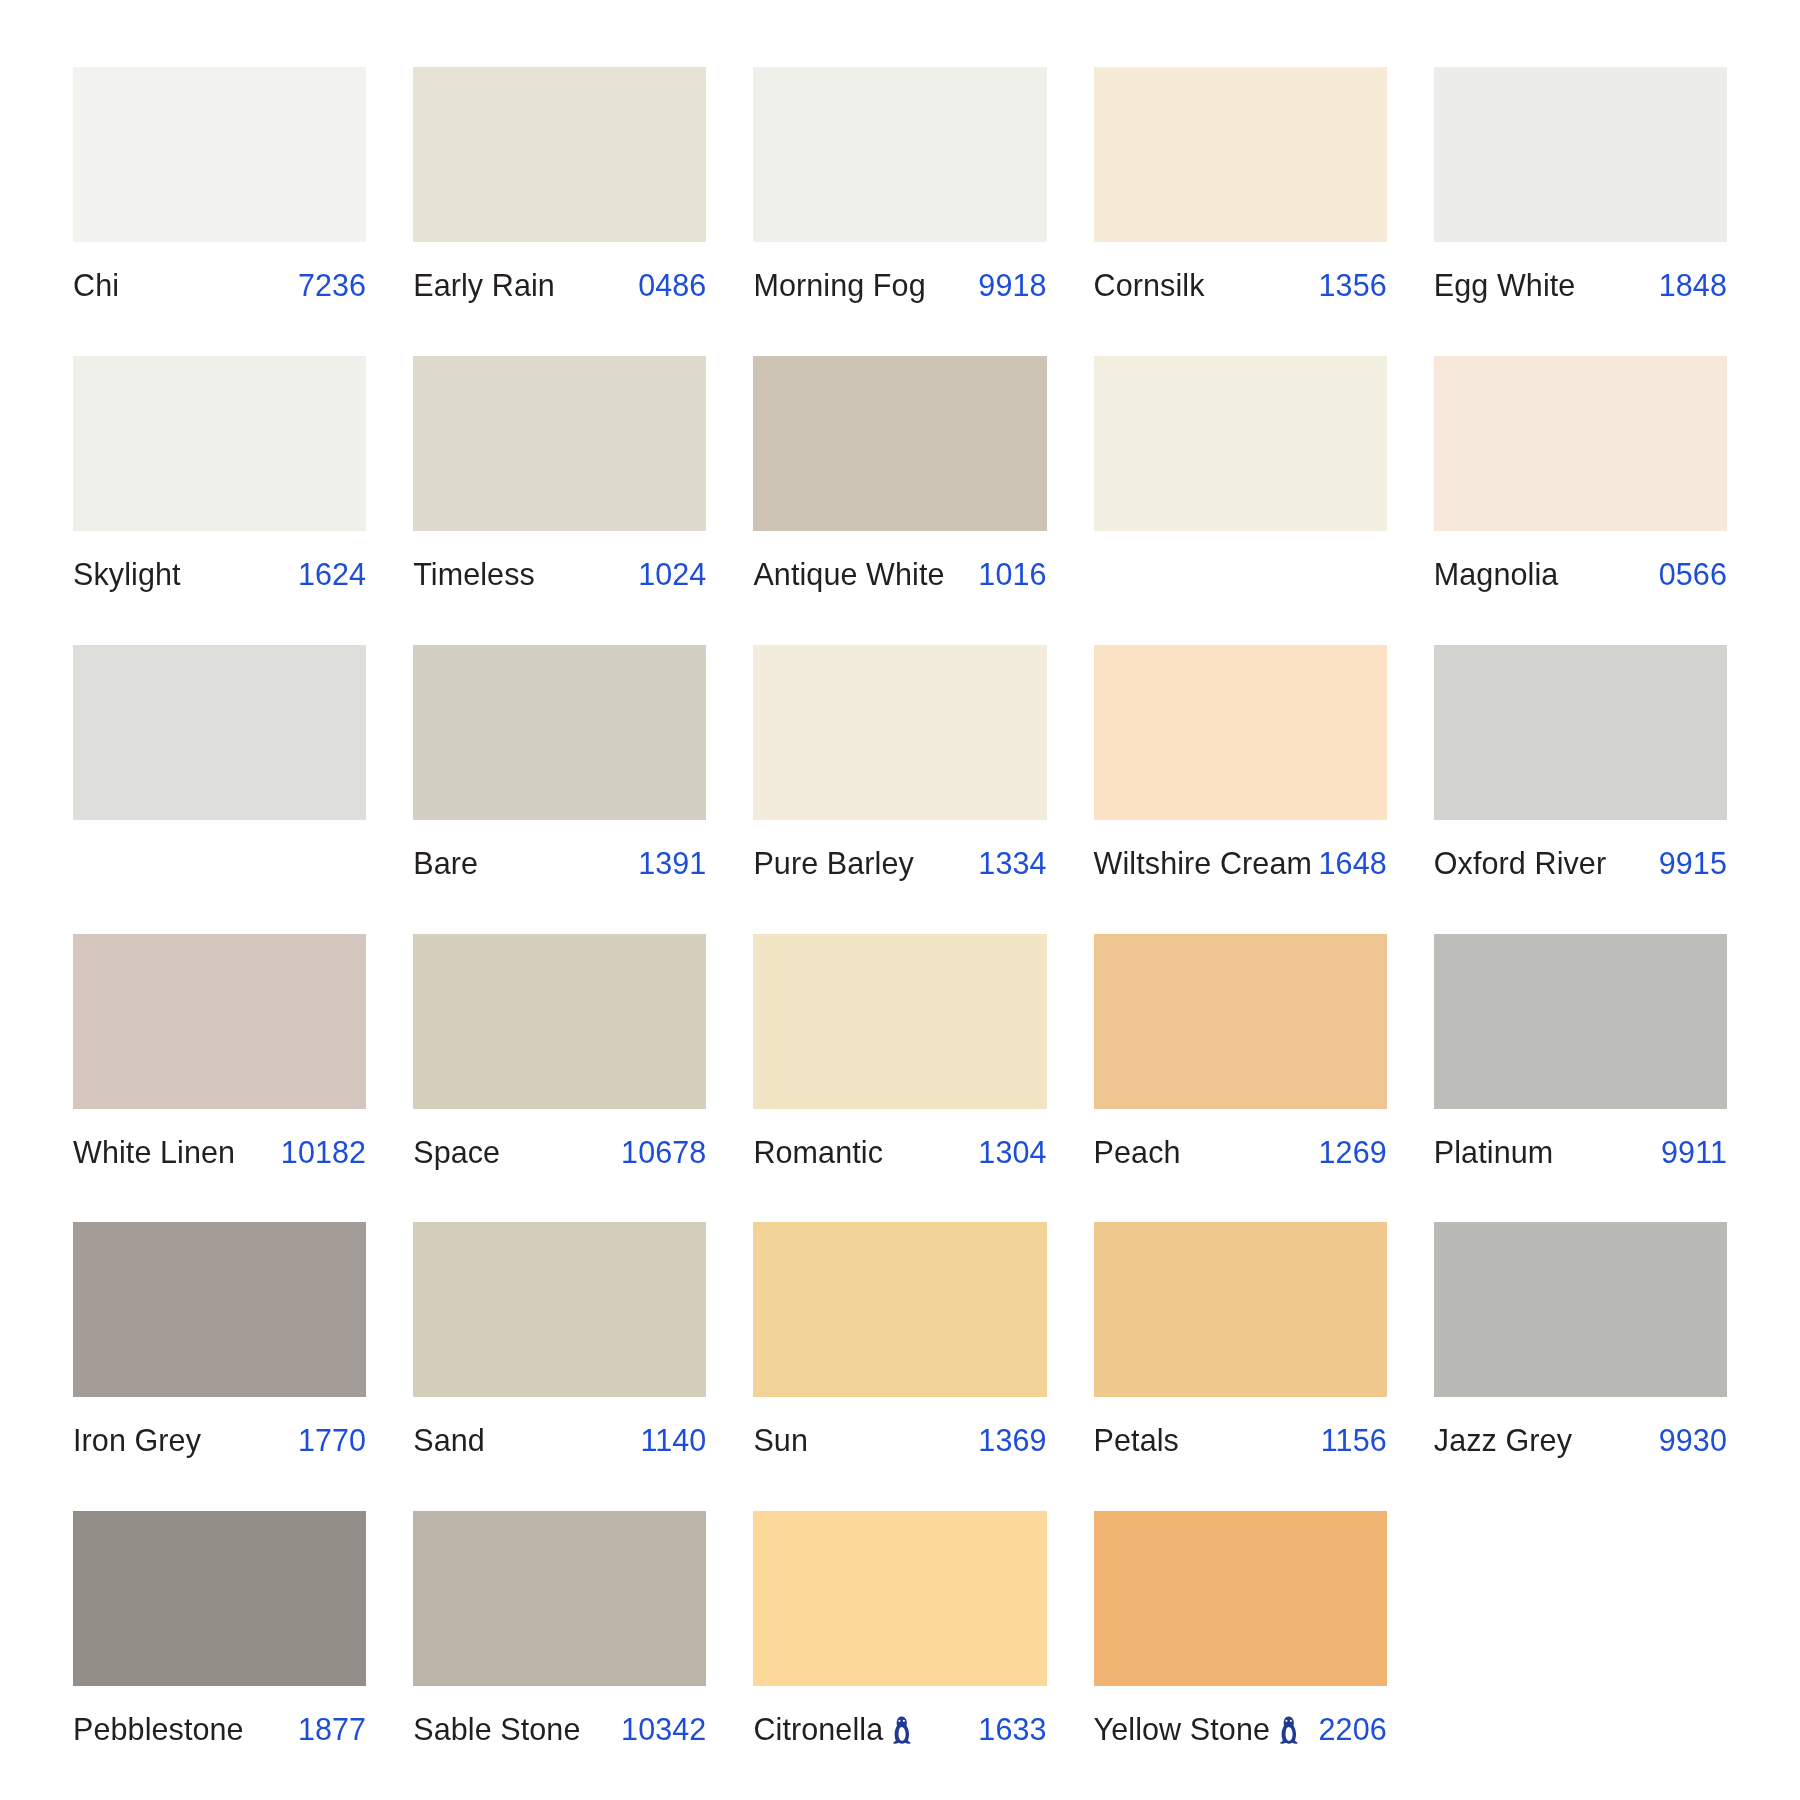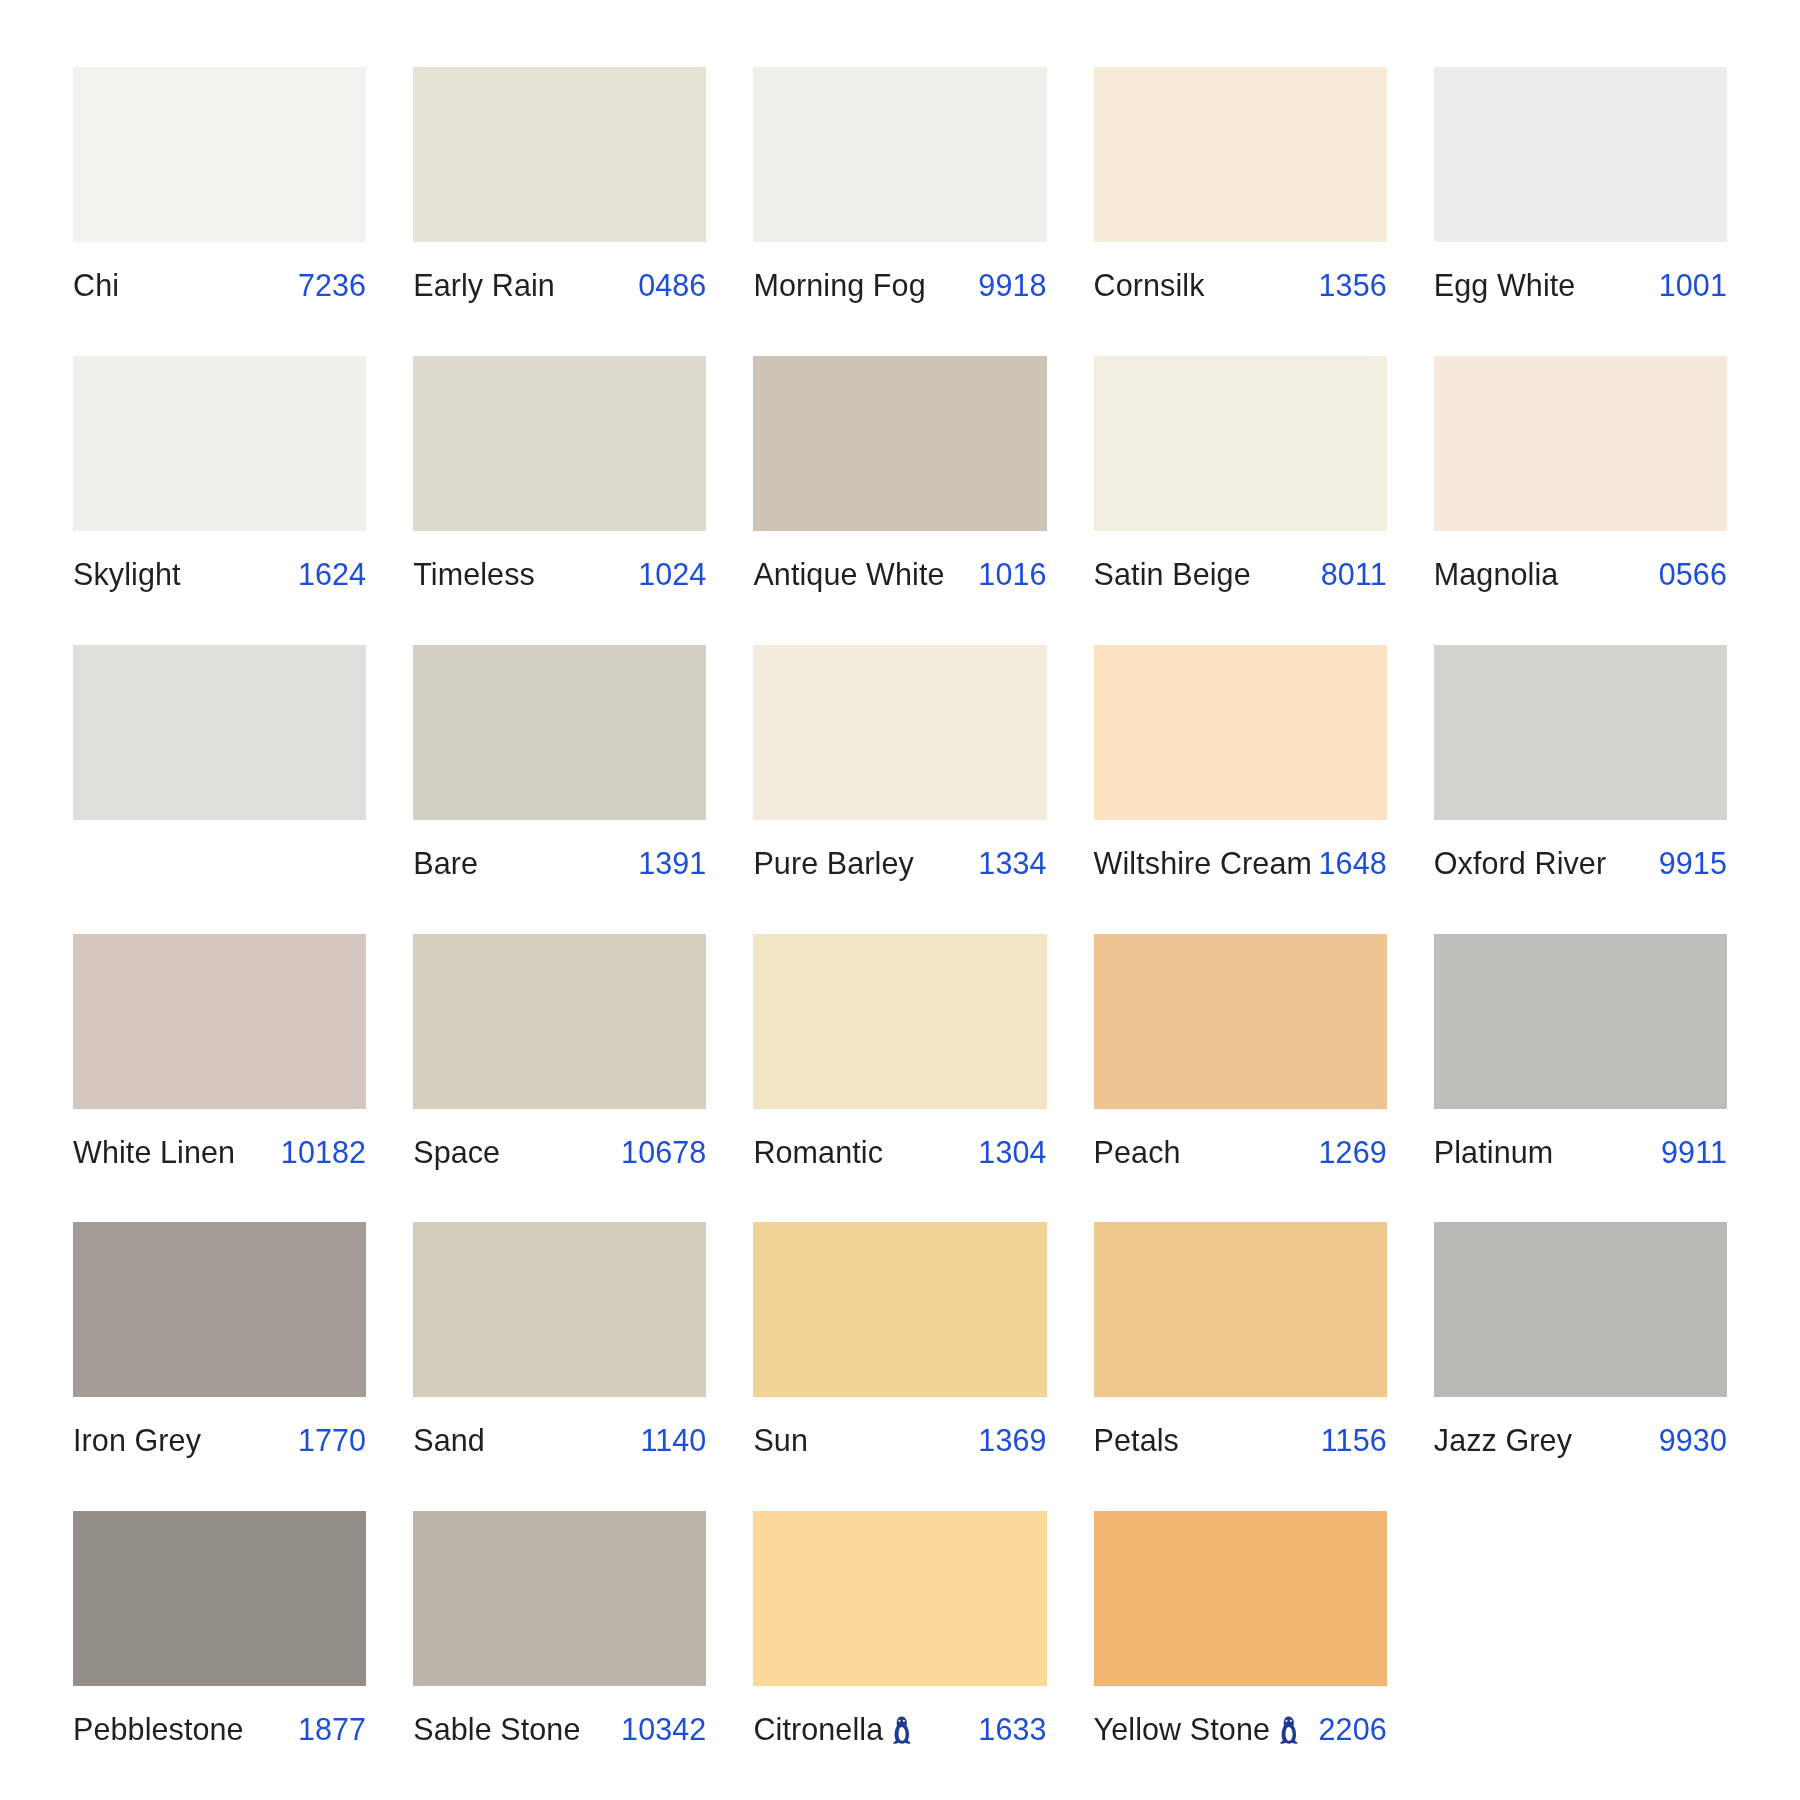--- a/index.html
+++ b/index.html
@@ -115,21 +115,21 @@
         </div>
         <span class="swatch-code">1356</span>
       </div>
     </div>
     <div class="swatch-cell">
       <div class="swatch-chip" style="background-color: rgb(236, 236, 234);"></div>
       <div class="swatch-label">
         <div class="swatch-name-wrap">
           <span class="swatch-name">Egg White</span>
         </div>
-        <span class="swatch-code">1001</span>
+        <span class="swatch-code">1848</span>
       </div>
     </div>
     <div class="swatch-cell">
       <div class="swatch-chip" style="background-color: rgb(240, 240, 234);"></div>
       <div class="swatch-label">
         <div class="swatch-name-wrap">
           <span class="swatch-name">Skylight</span>
         </div>
         <span class="swatch-code">1624</span>
       </div>
@@ -147,26 +147,20 @@
       <div class="swatch-chip" style="background-color: rgb(205, 196, 182);"></div>
       <div class="swatch-label">
         <div class="swatch-name-wrap">
           <span class="swatch-name">Antique White</span>
         </div>
         <span class="swatch-code">1016</span>
       </div>
     </div>
     <div class="swatch-cell">
       <div class="swatch-chip" style="background-color: rgb(242, 239, 225);"></div>
-      <div class="swatch-label">
-        <div class="swatch-name-wrap">
-          <span class="swatch-name">Satin Beige</span>
-        </div>
-        <span class="swatch-code">8011</span>
-      </div>
     </div>
     <div class="swatch-cell">
       <div class="swatch-chip" style="background-color: rgb(246, 233, 219);"></div>
       <div class="swatch-label">
         <div class="swatch-name-wrap">
           <span class="swatch-name">Magnolia</span>
         </div>
         <span class="swatch-code">0566</span>
       </div>
     </div>

